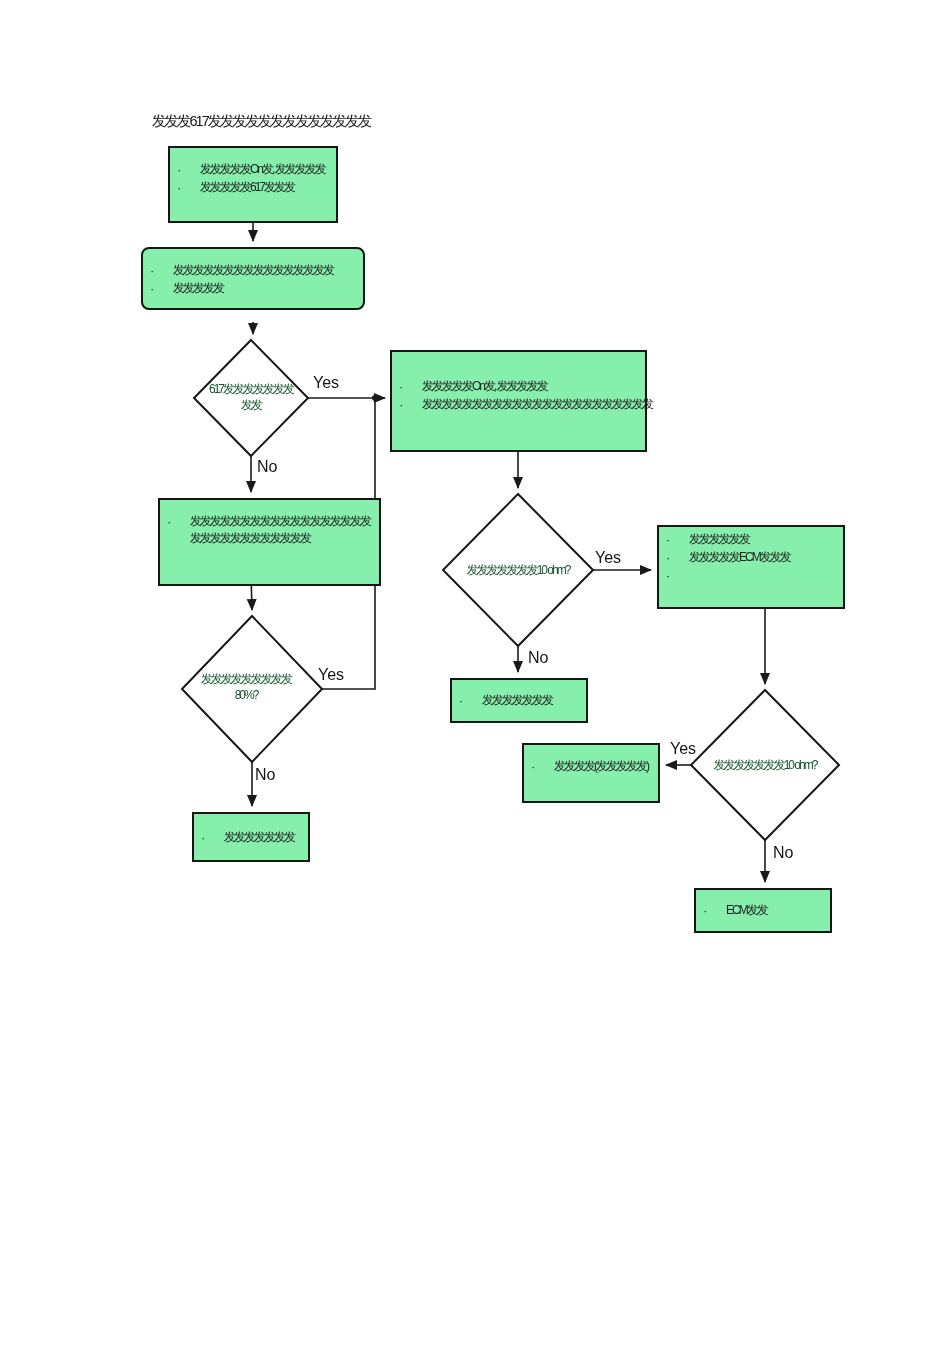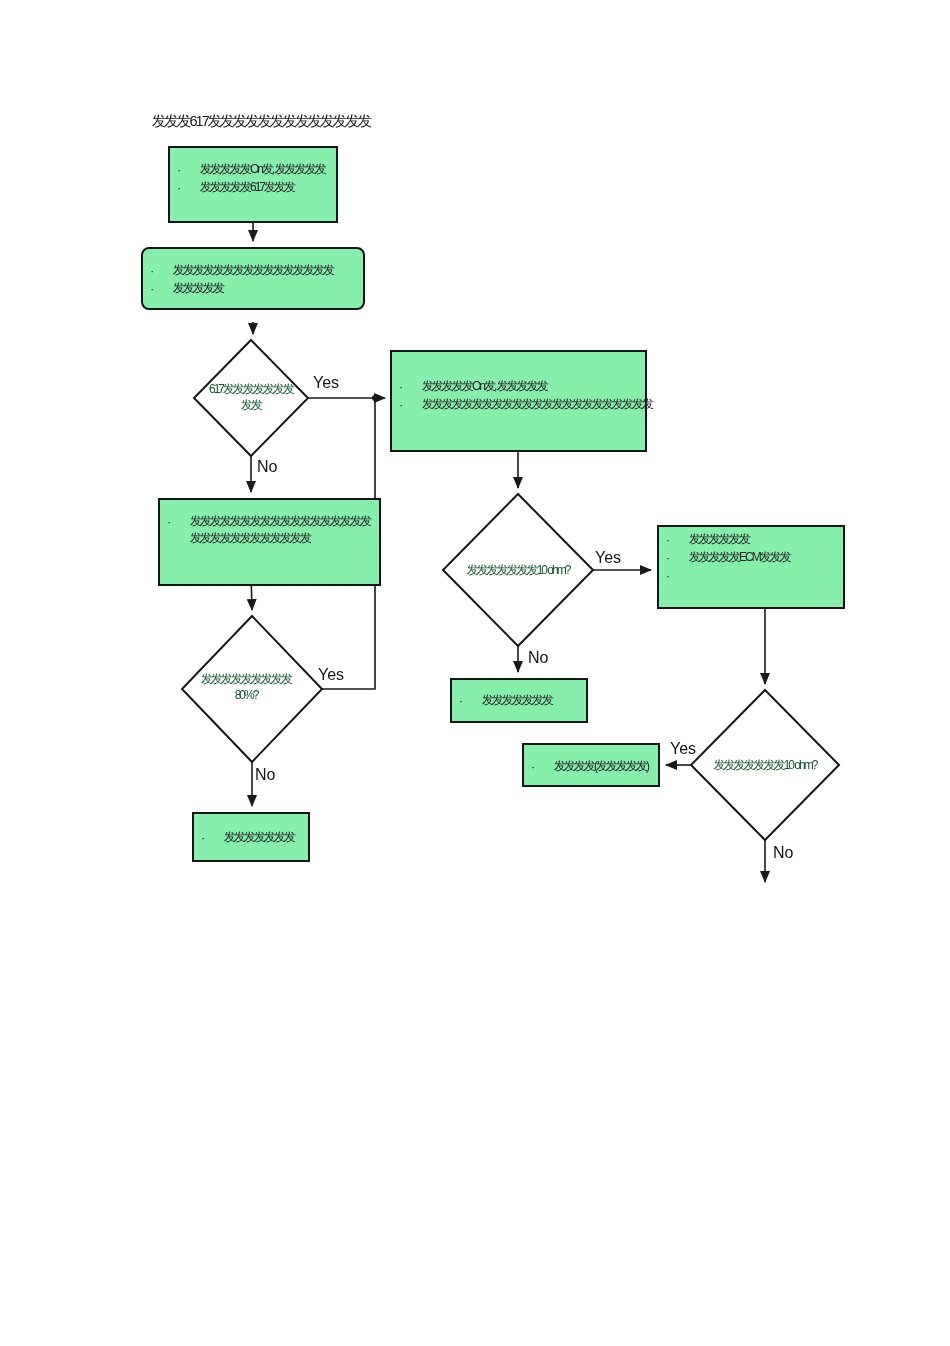--- a/index.html
+++ b/index.html
@@ -161,23 +161,31 @@
         <span class="dot"></span>
         <span class="txt nowrap">发发发发发发发</span>
       </div>
     </div>
   </div>
 
   <div class="dtext" style="left:690px;top:757px;width:150px;">发发发发发发发10 ohm?</div>
   <div class="elabel" style="left:670px;top:740px;">Yes</div>
   <div class="elabel" style="left:773px;top:844px;">No</div>
 
-  <div class="box" style="left:522px;top:743px;width:138px;height:44px;">
+  <div class="box" style="left:522px;top:743px;width:138px;height:60px;">
     <div style="padding-top:13px;">
       <div class="row">
         <span class="dot"></span>
         <span class="txt nowrap">发发发发(发发发发发)</span>
       </div>
     </div>
   </div>
 
+  <div class="box" style="left:694px;top:888px;width:138px;height:45px;">
+    <div style="padding-top:12px;">
+      <div class="row">
+        <span class="dot"></span>
+        <span class="txt nowrap">ECM发发</span>
+      </div>
+    </div>
+  </div>
 
 </div>
 
 </body></html>

